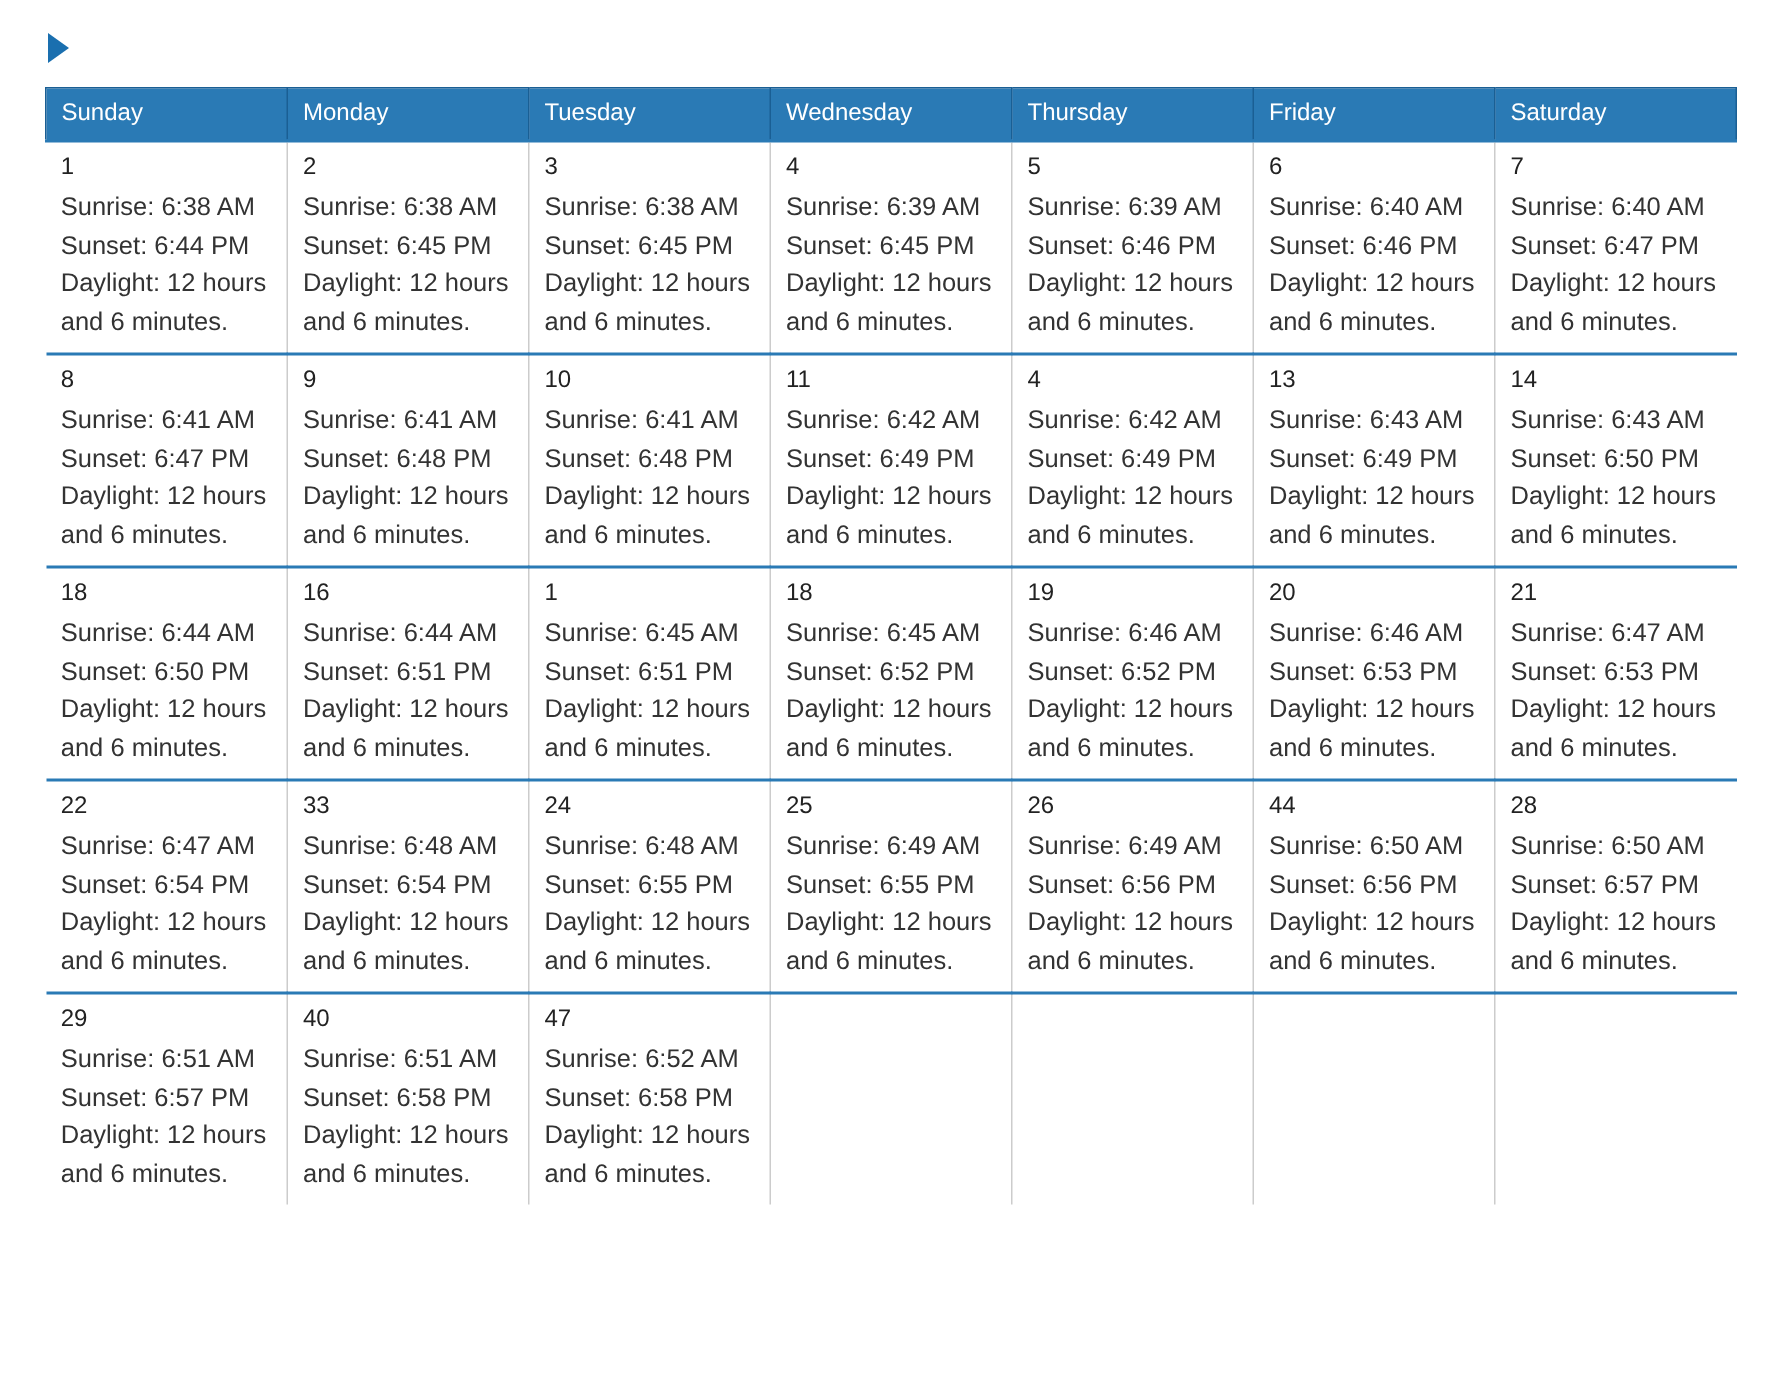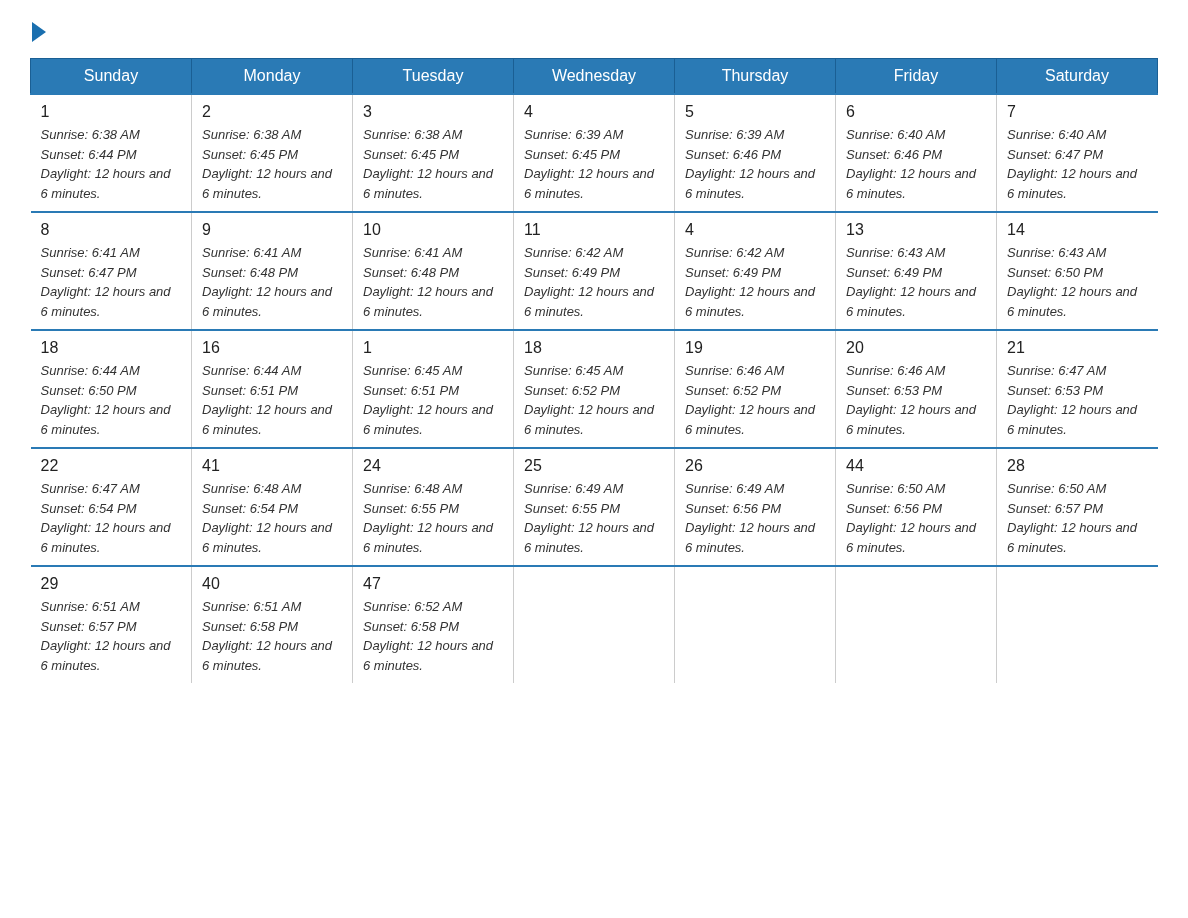--- a/index.html
+++ b/index.html
@@ -68,21 +68,21 @@
       table-layout: fixed;
     }
     thead tr {
       background-color: #2a7ab5;
     }
     thead th {
       color: #fff;
       font-size: 16px;
       font-weight: normal;
       padding: 8px 10px;
-      text-align: center;
+      text-align: left;
       border: 1px solid #1a5f94;
     }
     tbody tr {
       border-top: 2px solid #2a7ab5;
     }
     tbody td {
       vertical-align: top;
       padding: 8px 10px;
       font-size: 13px;
       color: #333;
@@ -93,24 +93,23 @@
       border-right: none;
     }
     .day-number {
       font-size: 16px;
       font-weight: normal;
       color: #222;
       display: block;
       margin-bottom: 4px;
     }
     .day-info {
-      font-size: 13px;
+      font-size: 17px;
       line-height: 1.5;
       color: #333;
-      font-style: italic;
     }
   </style>
 </head>
 <body>
 
 <div class="header">
   <div class="logo">
     <div class="logo-top">
       <span class="logo-general"></span>
       <div class="logo-arrow"></div>
@@ -225,21 +224,21 @@
           <span class="day-number">21</span>
           <div class="day-info">Sunrise: 6:47 AM<br>Sunset: 6:53 PM<br>Daylight: 12 hours and 6 minutes.</div>
         </td>
       </tr>
       <tr>
         <td>
           <span class="day-number">22</span>
           <div class="day-info">Sunrise: 6:47 AM<br>Sunset: 6:54 PM<br>Daylight: 12 hours and 6 minutes.</div>
         </td>
         <td>
-          <span class="day-number">41</span>
+          <span class="day-number">33</span>
           <div class="day-info">Sunrise: 6:48 AM<br>Sunset: 6:54 PM<br>Daylight: 12 hours and 6 minutes.</div>
         </td>
         <td>
           <span class="day-number">24</span>
           <div class="day-info">Sunrise: 6:48 AM<br>Sunset: 6:55 PM<br>Daylight: 12 hours and 6 minutes.</div>
         </td>
         <td>
           <span class="day-number">25</span>
           <div class="day-info">Sunrise: 6:49 AM<br>Sunset: 6:55 PM<br>Daylight: 12 hours and 6 minutes.</div>
         </td>

